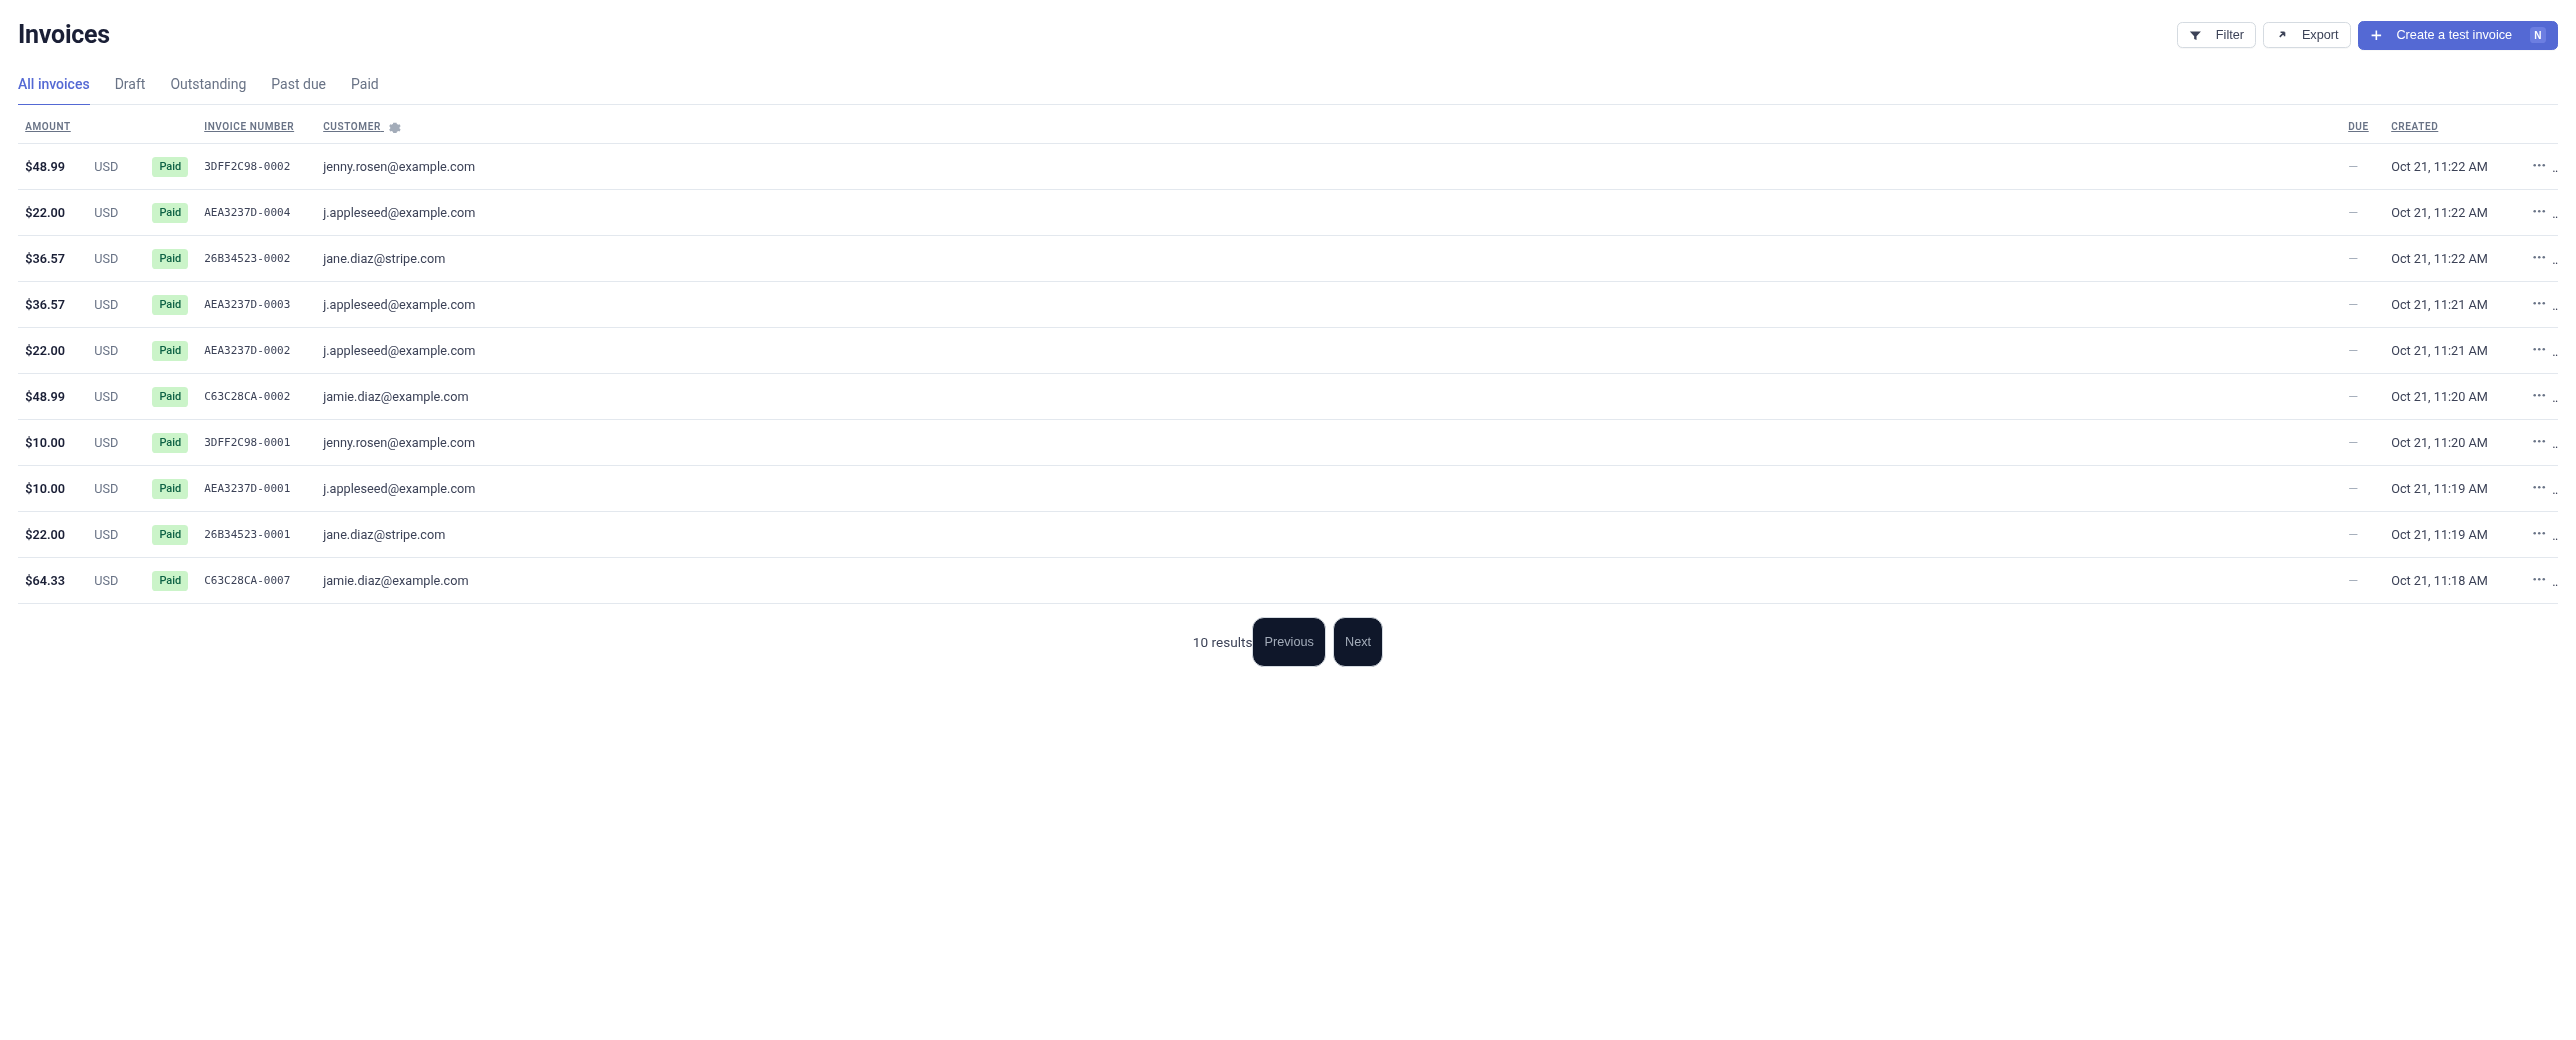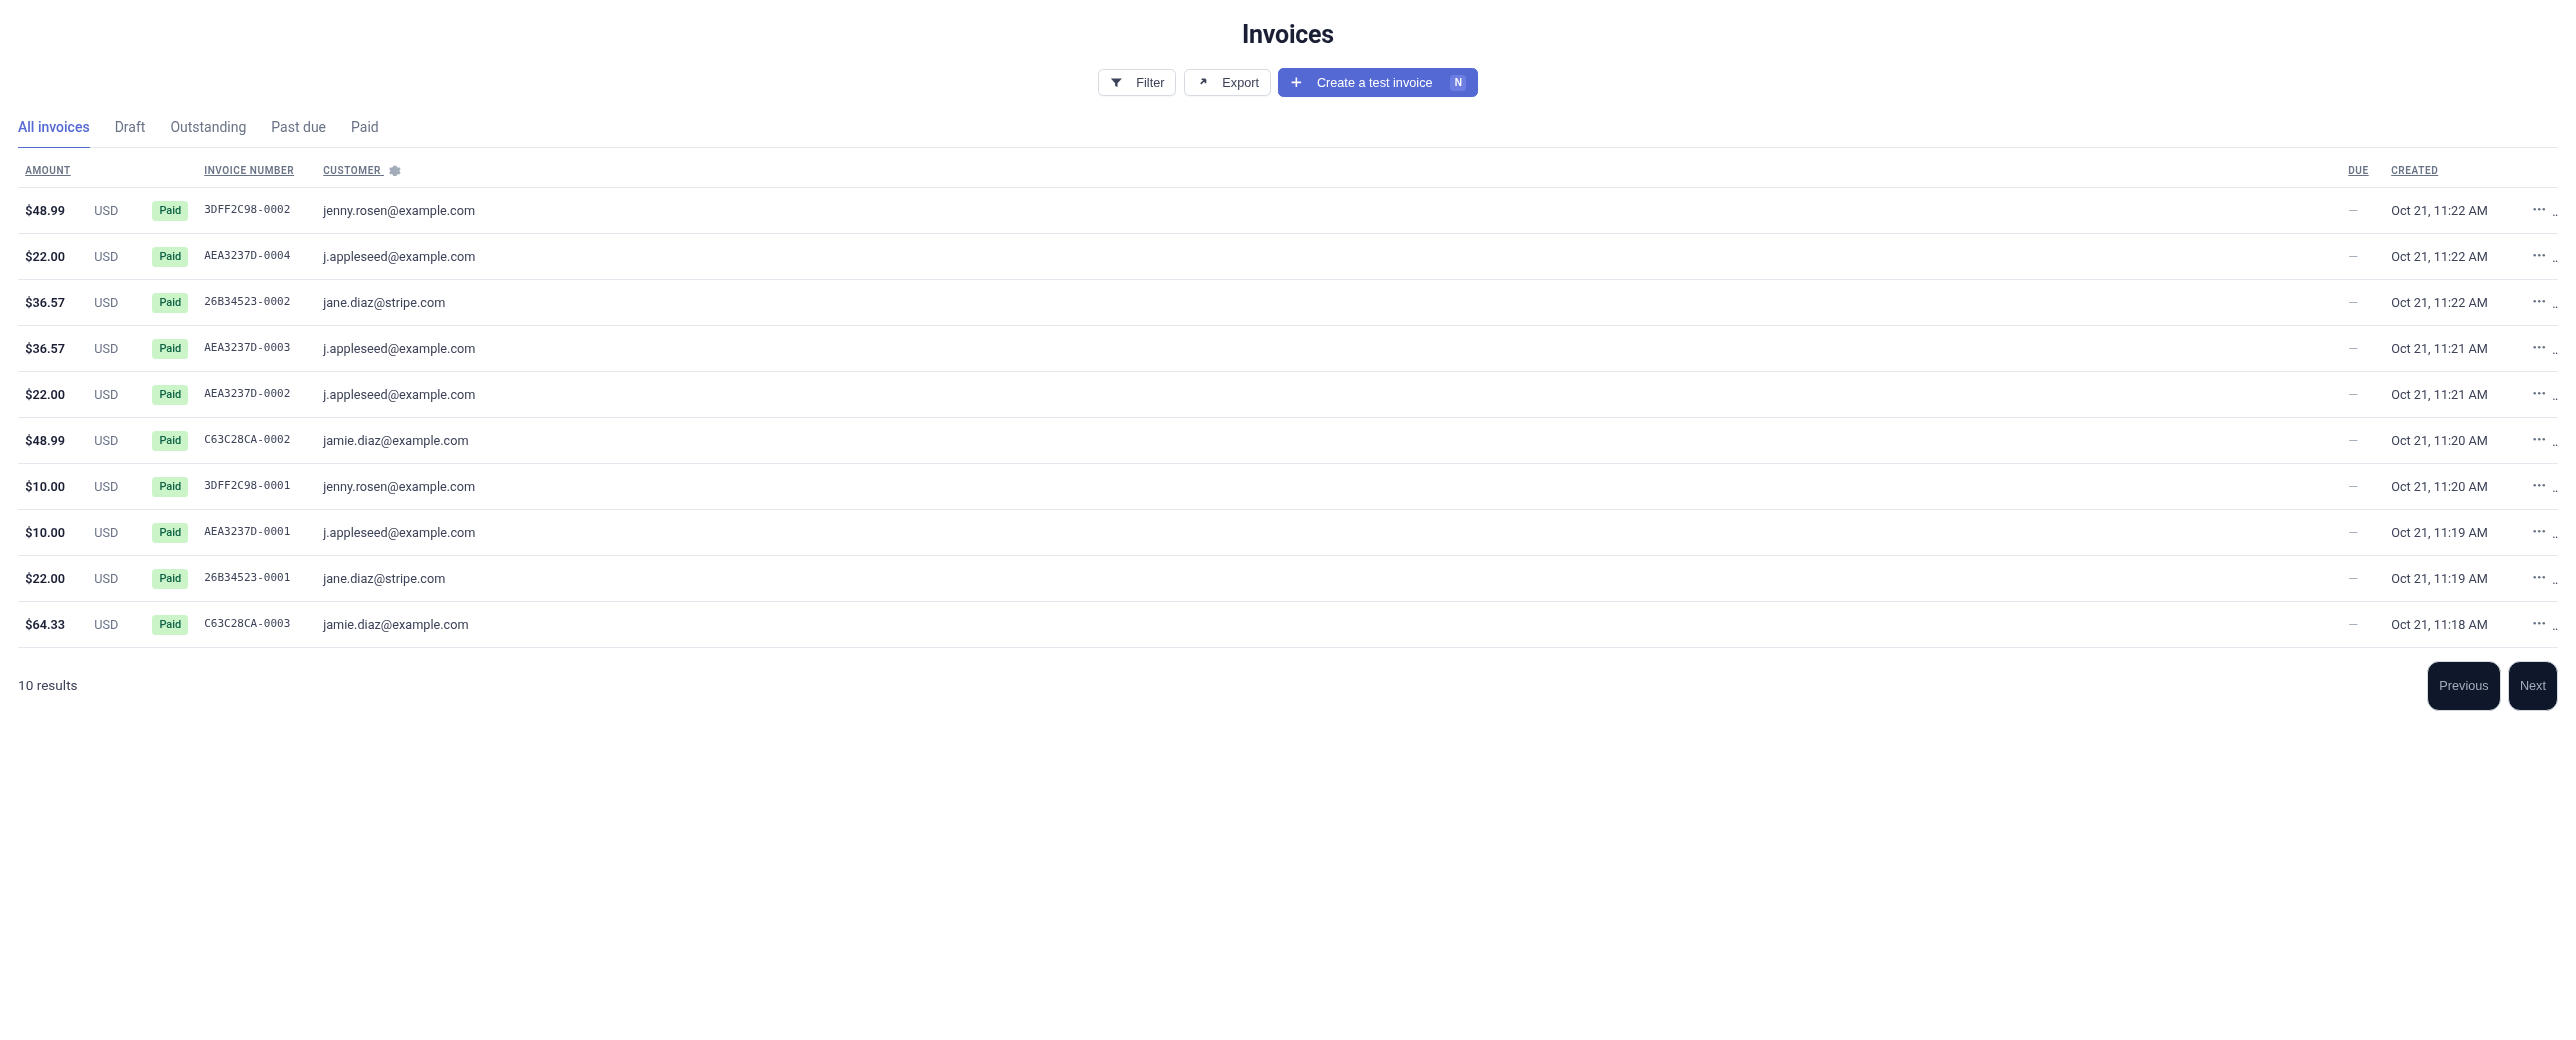--- a/index.html
+++ b/index.html
@@ -28,21 +28,20 @@
     padding:16.3px 18px 27px 18px;
   }
 
   
   .head{
     display:flex;
     align-items:center;
     justify-content:space-between;
     gap:14.5px;
     margin-bottom:3.6px;
-    flex-direction:column;
   }
   .title{
     font-size:25px;
     font-weight:700;
     color:#1a1f36;
     letter-spacing:-0.01em;
   }
   .actions{
     display:flex;
     gap:7.2px;
@@ -150,21 +149,21 @@
   .status-paid{background:var(--badge-green-bg);color:var(--badge-green-text);}
   .more-btn{
     display:inline-flex;align-items:center;justify-content:center;
     width:25px;height:25px;border:none;background:transparent;color:#697386;cursor:pointer;border-radius:3.6px;
   }
   .gear-icon{color:#a3acb9;margin-left:5.4px;display:inline-flex;vertical-align:middle;}
 
   
   .footer{
     display:flex;
-    justify-content:space-between;
+    justify-content:center;
     align-items:center;
     padding-top:12.7px;
   }
   .results{color:#3c4257;font-size:13.6px;}
   .pager{display:flex;gap:7.2px;}
   .pgbtn{
     padding:17px 11px;
     border:0.9px solid var(--btn-border);
     border-radius:12px;
     background:#0f172a;
@@ -385,21 +384,21 @@
                 <circle cx="3" cy="8" r="1.4"></circle>
                 <circle cx="8" cy="8" r="1.4"></circle>
                 <circle cx="13" cy="8" r="1.4"></circle>
               </svg></span>
           </button></td>
       </tr>
       <tr>
         <td class="amount">$64.33</td>
         <td class="currency">USD</td>
         <td><span class="status-badge status-paid">Paid</span></td>
-        <td class="invnum">C63C28CA-0003</td>
+        <td class="invnum">C63C28CA-0007</td>
         <td class="customer">jamie.diaz@example.com</td>
         <td class="due">—</td>
         <td class="created">Oct 21, 11:18 AM</td>
         <td style="text-align: right;"><button class="more-btn">
             <span><svg width="14.5" height="14.5" viewBox="0 0 16 16" fill="currentColor">
                 <circle cx="3" cy="8" r="1.4"></circle>
                 <circle cx="8" cy="8" r="1.4"></circle>
                 <circle cx="13" cy="8" r="1.4"></circle>
               </svg></span>
           </button></td>

